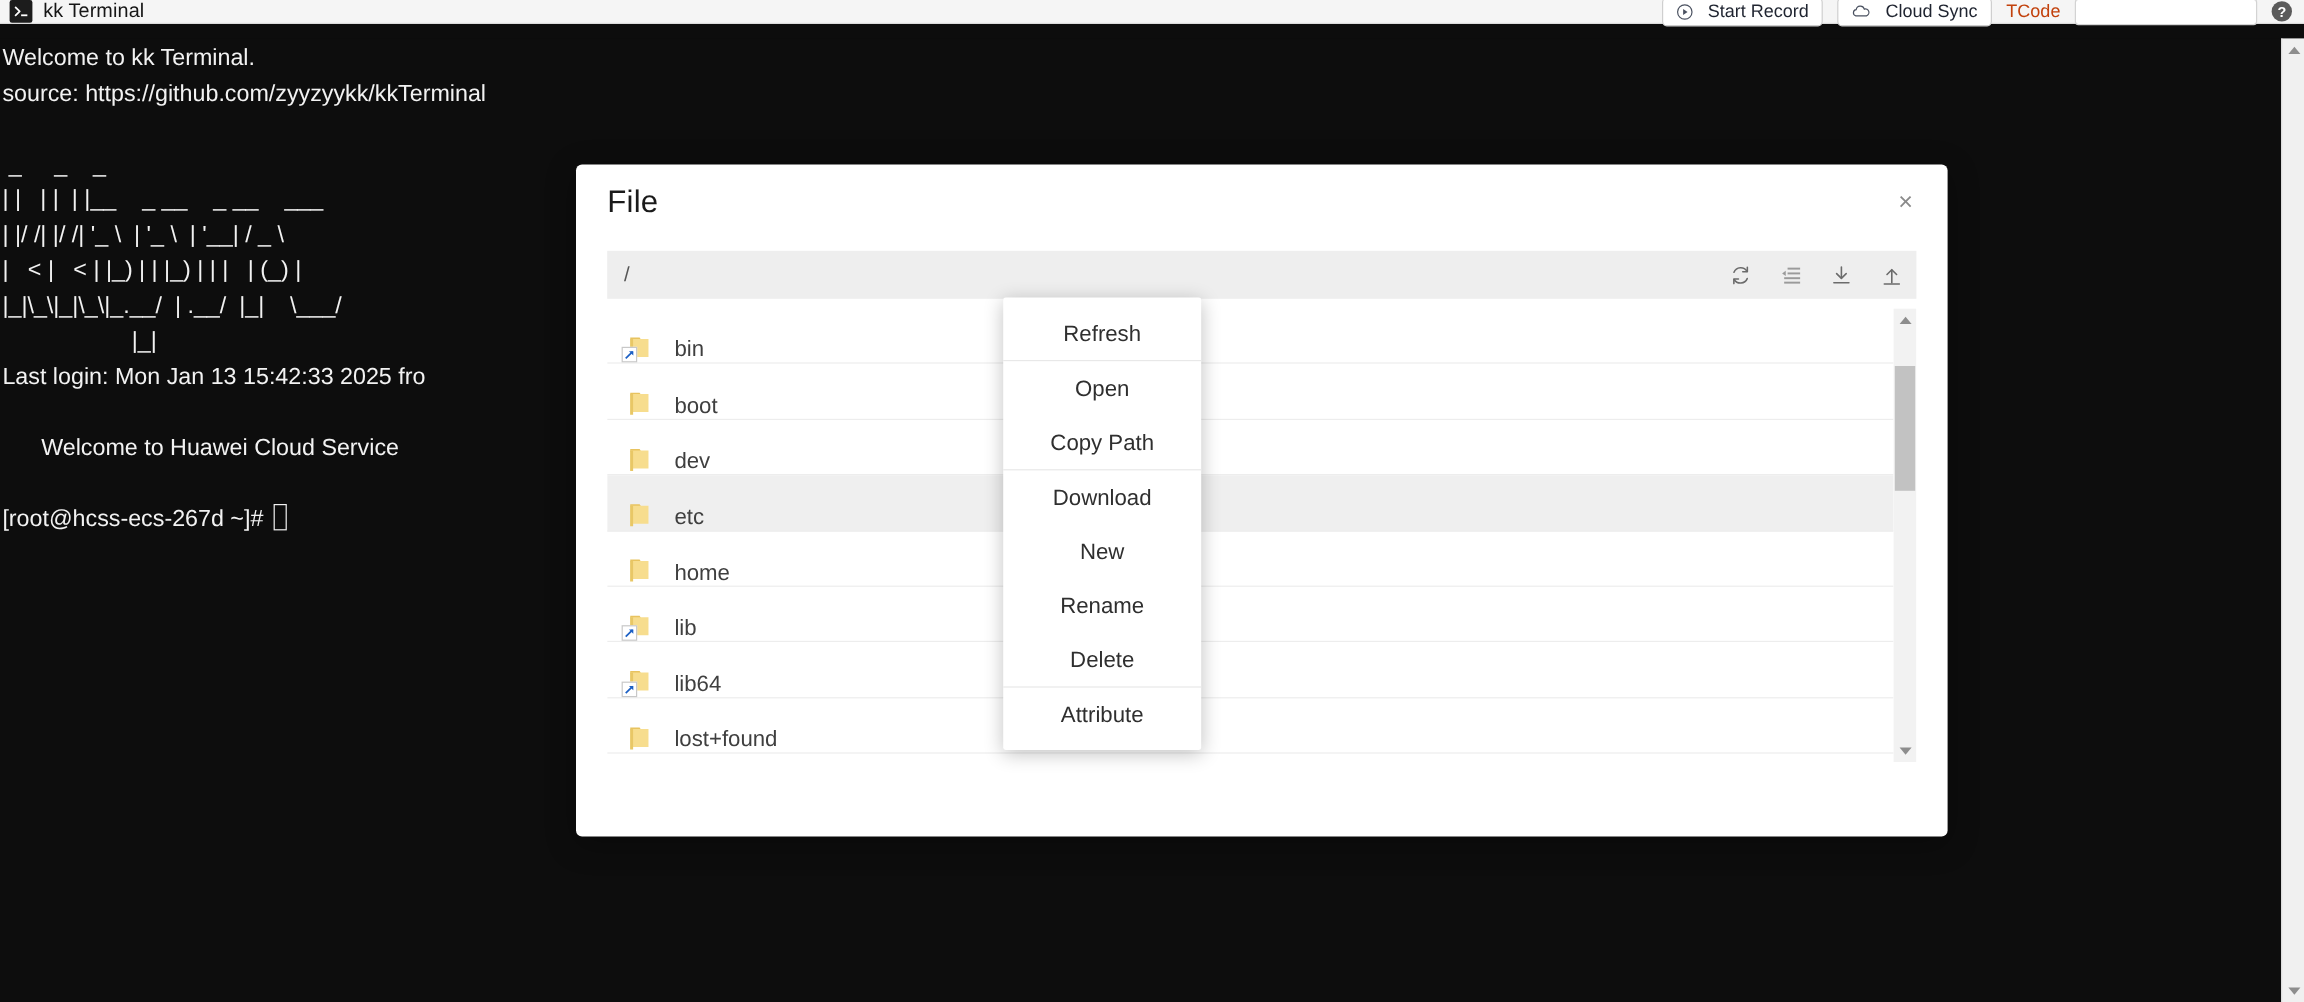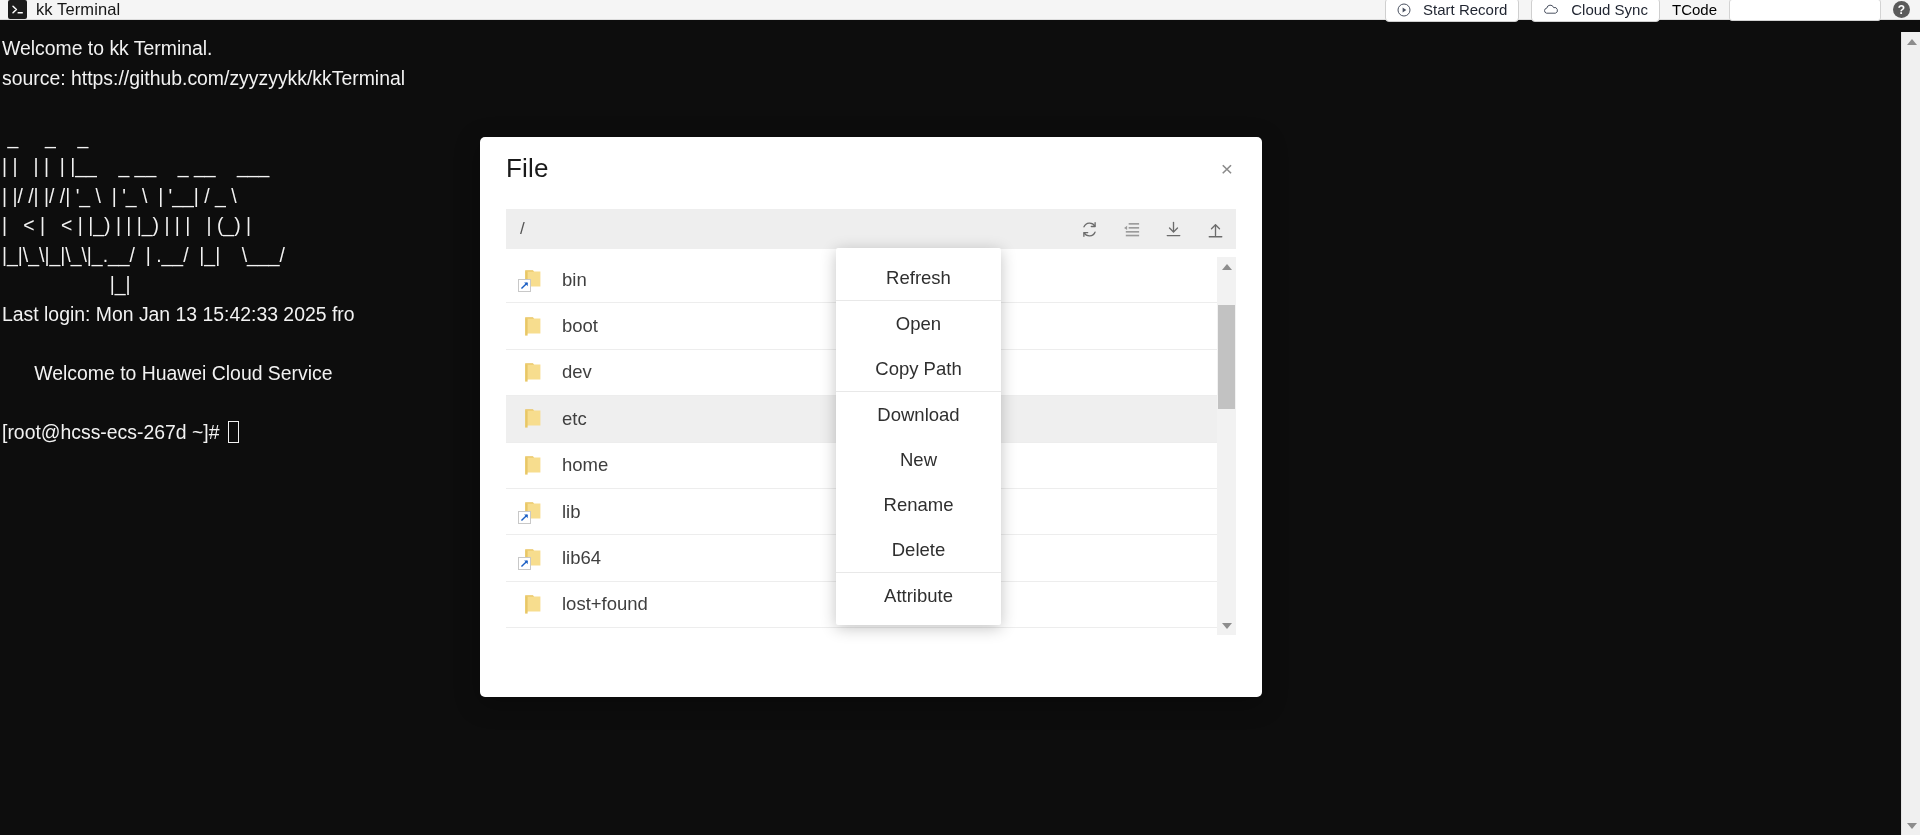--- a/index.html
+++ b/index.html
@@ -72,21 +72,21 @@
     padding: 0 11px;
     font-size: 15px;
     color: #1f2430;
     white-space: nowrap;
     cursor: pointer;
     line-height: 1;
   }
   .tb-btn .ic { display: flex; align-items: center; color: #3b4252; }
   .tcode-label {
     font-size: 15px;
-    color: #000000;
+    color: #c2410c;
     white-space: nowrap;
   }
   .tcode-input {
     width: 152px;
     height: 22px;
     border: 1px solid #d3d3d3;
     border-radius: 3px;
     background: #ffffff;
     font-size: 13px;
     padding: 0 5px;
@@ -166,21 +166,21 @@
     border-right: 5px solid transparent;
   }
   .sb-arrow.up i { border-bottom: 6px solid #8d8d8d; }
   .sb-arrow.down i { border-top: 6px solid #8d8d8d; }
 
   
   #file-dialog {
     position: absolute;
     left: 480px;
     top: 137px;
-    width: 782px;
+    width: 1143px;
     height: 560px;
     background: #ffffff;
     border-radius: 5px;
     box-shadow: 0 6px 26px rgba(0,0,0,0.30);
     z-index: 50;
     overflow: visible;
   }
   .dlg-header {
     position: relative;
     height: 62px;
@@ -246,21 +246,21 @@
     display: flex;
     overflow: hidden;
   }
   .file-list {
     flex: 1;
     overflow: hidden;
   }
   .file-row {
     height: 46.4px;
     display: flex;
-    align-items: center;
+    align-items: flex-end;
     padding-left: 16px;
     border-bottom: 1px solid #ededed;
     cursor: pointer;
   }
   .file-row.selected { background: #efefef; }
   .file-icon {
     position: relative;
     width: 22px; height: 24px;
     margin-right: 18px;
     flex: none;

